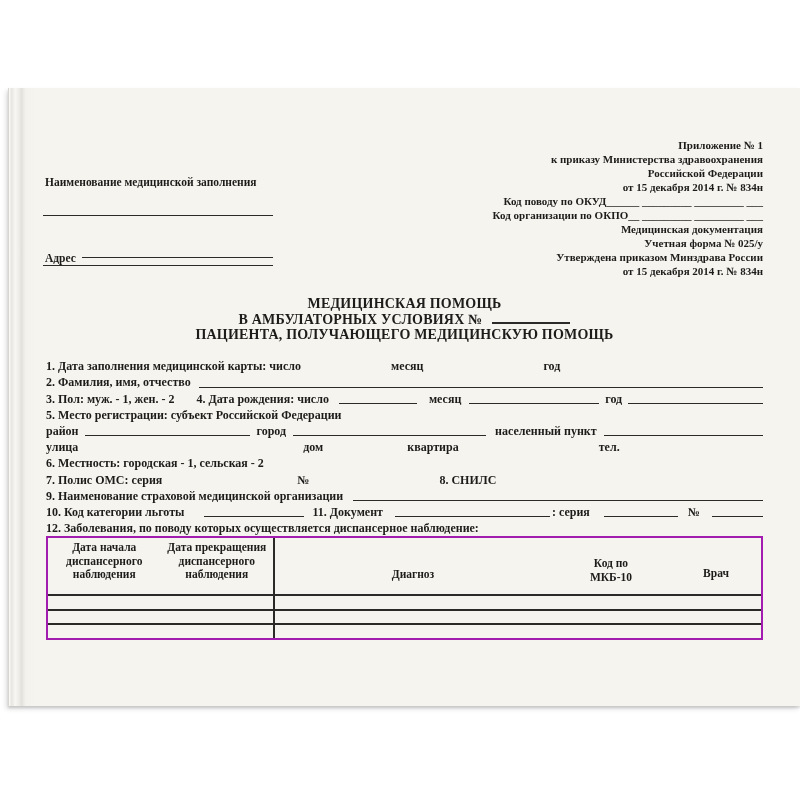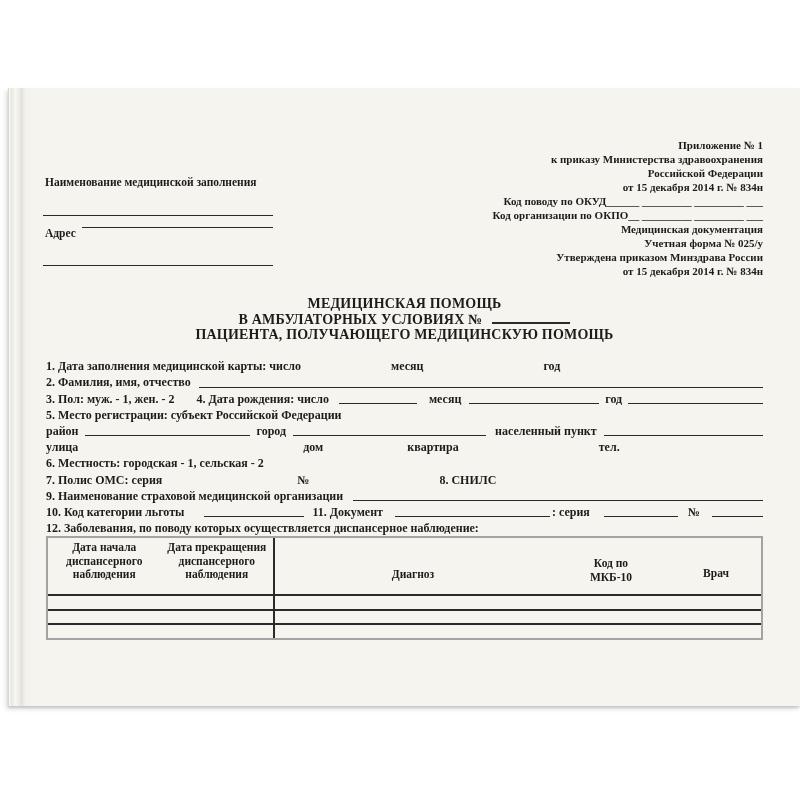--- a/index.html
+++ b/index.html
@@ -15,39 +15,39 @@
     border-left:1px solid #d8d7d2;
     box-shadow:-2px 3px 5px rgba(0,0,0,.13), 0 2px 2px rgba(0,0,0,.12);
   }
   .spine{
     position:absolute;left:0;top:0;bottom:0;width:26px;
     background:linear-gradient(90deg,#fbfbf8 0%,#e7e6e1 10%,#f8f7f3 24%,#ecebe6 40%,#e2e1dc 48%,#f3f2ed 64%,#f5f4ef 100%);
   }
   .org-block{position:absolute;left:36px;top:88px;width:232px;font-size:11.5px;font-weight:bold;}
   .org-label{white-space:nowrap;}
   .org-line1{position:absolute;left:-2px;top:39px;width:230px;border-bottom:1.8px solid #2b2a28;}
-  .addr-row{position:absolute;left:0;top:51px;width:228px;display:flex;align-items:flex-start;}
+  .addr-row{position:absolute;left:0;top:76px;width:228px;display:flex;align-items:center;}
   .addr-row .blank{flex:1;height:0;border-bottom:1.8px solid #2b2a28;margin-bottom:2px;margin-left:6px;}
   .org-line2{position:absolute;left:-2px;top:89px;width:230px;border-bottom:1.8px solid #2b2a28;}
 
   .approval{position:absolute;right:37px;top:50px;width:330px;text-align:right;
     font-size:11px;font-weight:bold;line-height:14px;white-space:nowrap;}
 
   .doc-title{position:absolute;left:37px;right:37px;top:208px;text-align:center;
     font-size:14px;font-weight:bold;line-height:15.5px;letter-spacing:.2px;}
   .doc-title .num-line{display:inline-block;width:78px;border-bottom:2px solid #2b2a28;margin-left:10px;}
 
   .form-lines{position:absolute;left:37px;right:37px;top:270px;font-size:12px;font-weight:bold;}
   .fline{display:flex;align-items:flex-end;height:16.2px;line-height:16px;}
   .fline .seg{white-space:pre;}
   .fline .gap{height:0;flex:0 0 auto;}
   .fline .blank{height:0;border-bottom:1.7px solid #2b2a28;margin-bottom:2.5px;flex:0 0 auto;}
   .fline .blank.fill{flex:1 1 auto;}
 
-  .dtable{position:absolute;left:37px;right:37px;top:448px;border:2px solid #a3a3a3;
+  .dtable{position:absolute;left:37px;right:37px;top:448px;border:2px solid #a21caf;
     font-size:11.5px;font-weight:bold;}
   .thead{display:flex;height:56px;border-bottom:2px solid #2b2a28;}
   .th-dates{width:225px;border-right:2px solid #2b2a28;display:flex;}
   .th-date{width:50%;text-align:center;padding-top:3px;line-height:13.5px;white-space:pre-line;}
   .th-right{flex:1;display:flex;align-items:center;}
   .th-diag{flex:1;text-align:center;padding-top:16px;}
   .th-code{width:120px;text-align:center;padding-top:9px;line-height:13.5px;white-space:pre-line;}
   .th-doc{width:90px;text-align:center;padding-top:14px;}
   .trow{display:flex;height:12.5px;border-top:2px solid #2b2a28;}
   .trow:first-of-type{border-top:none;}

